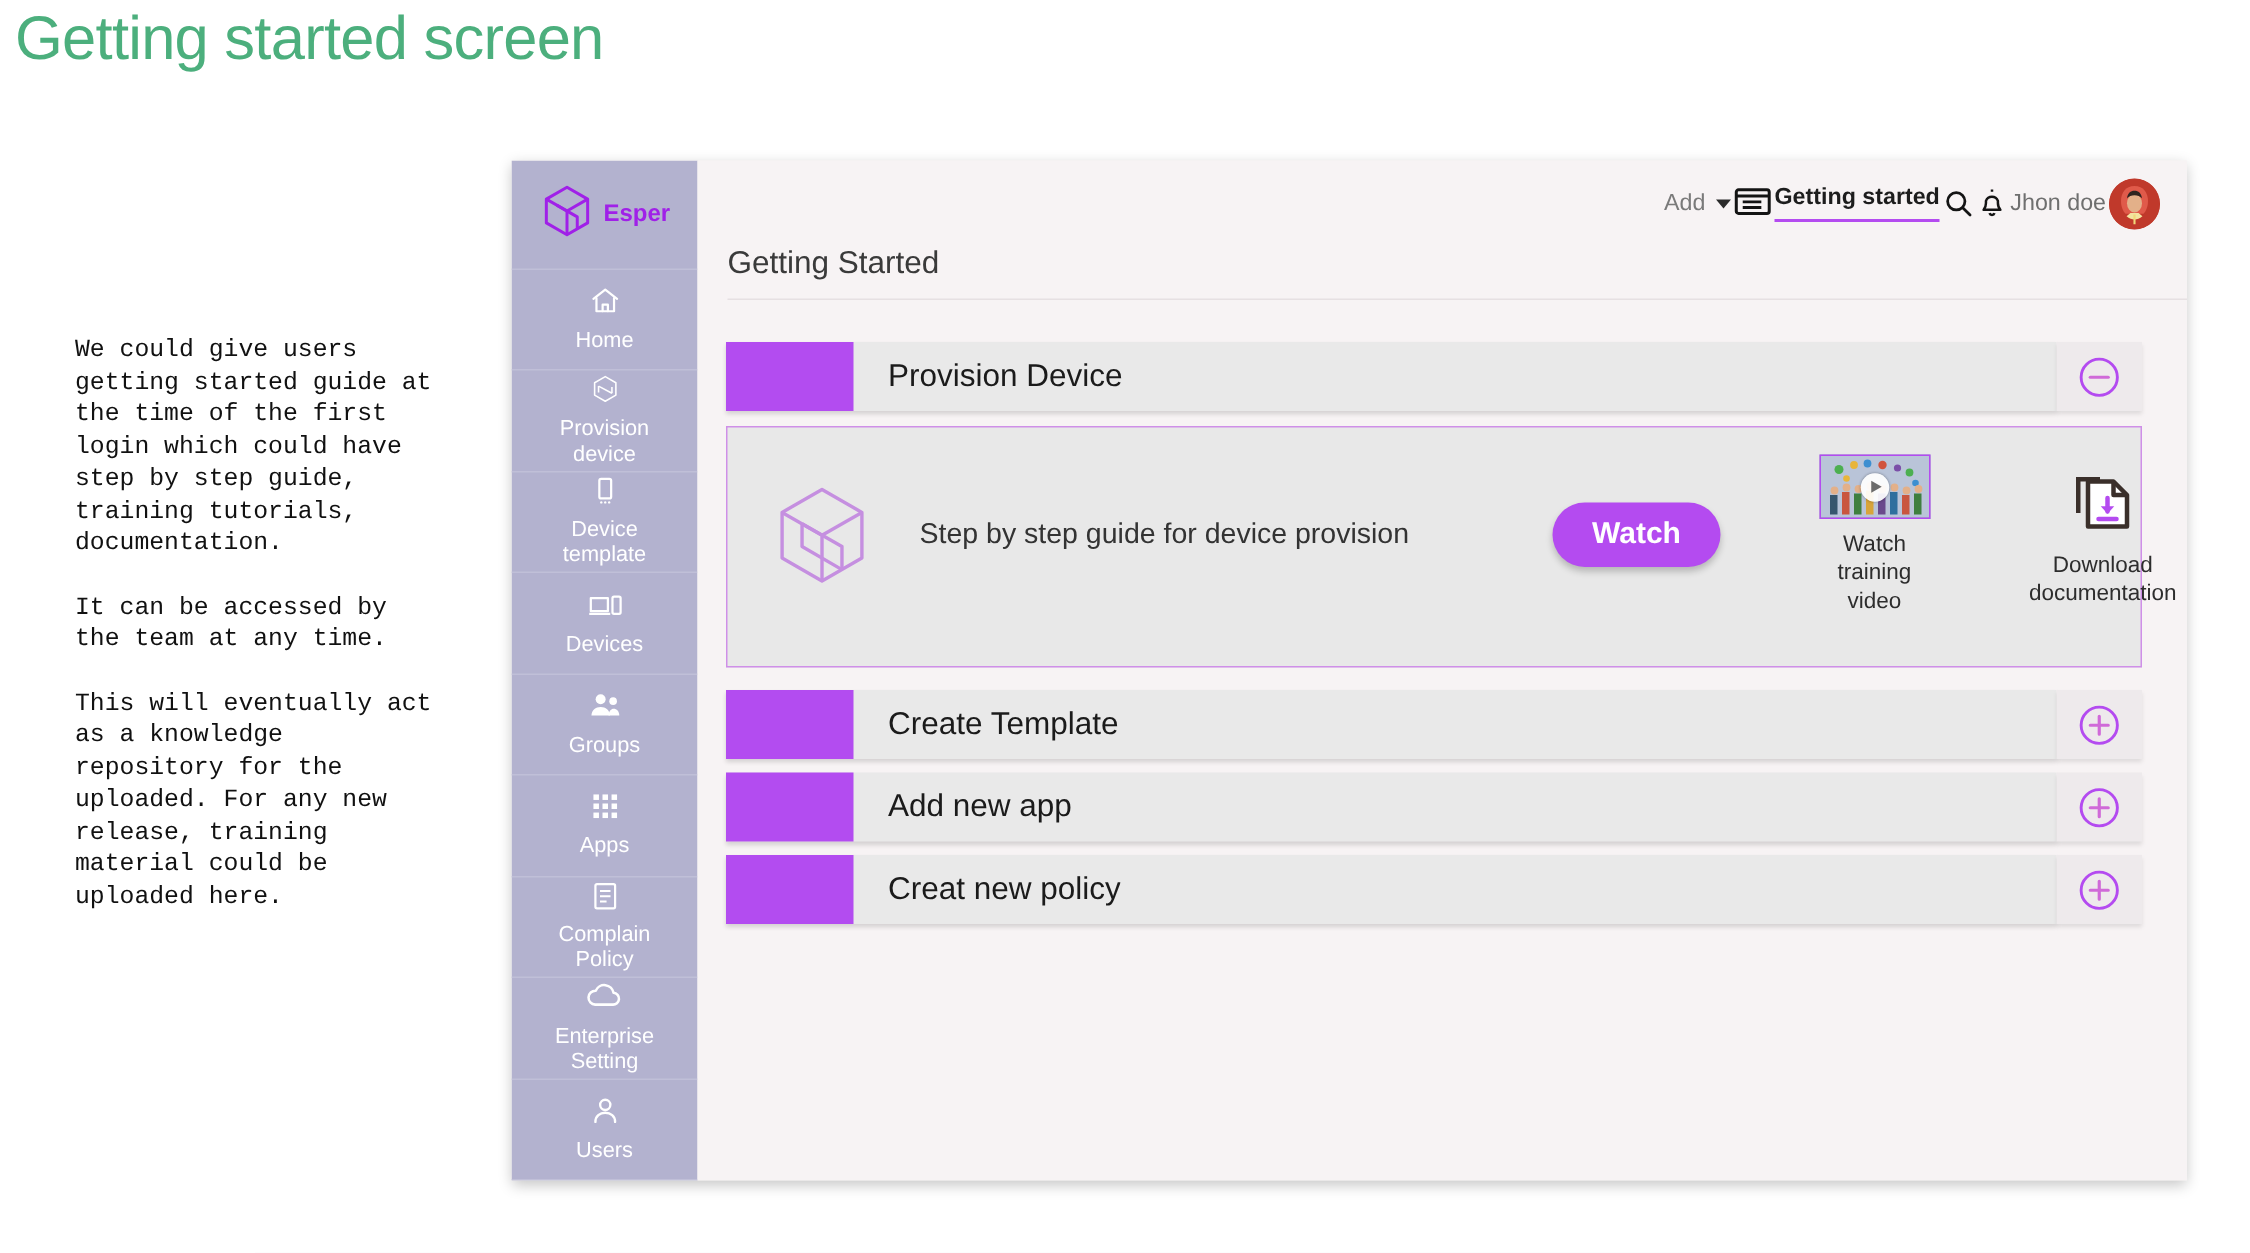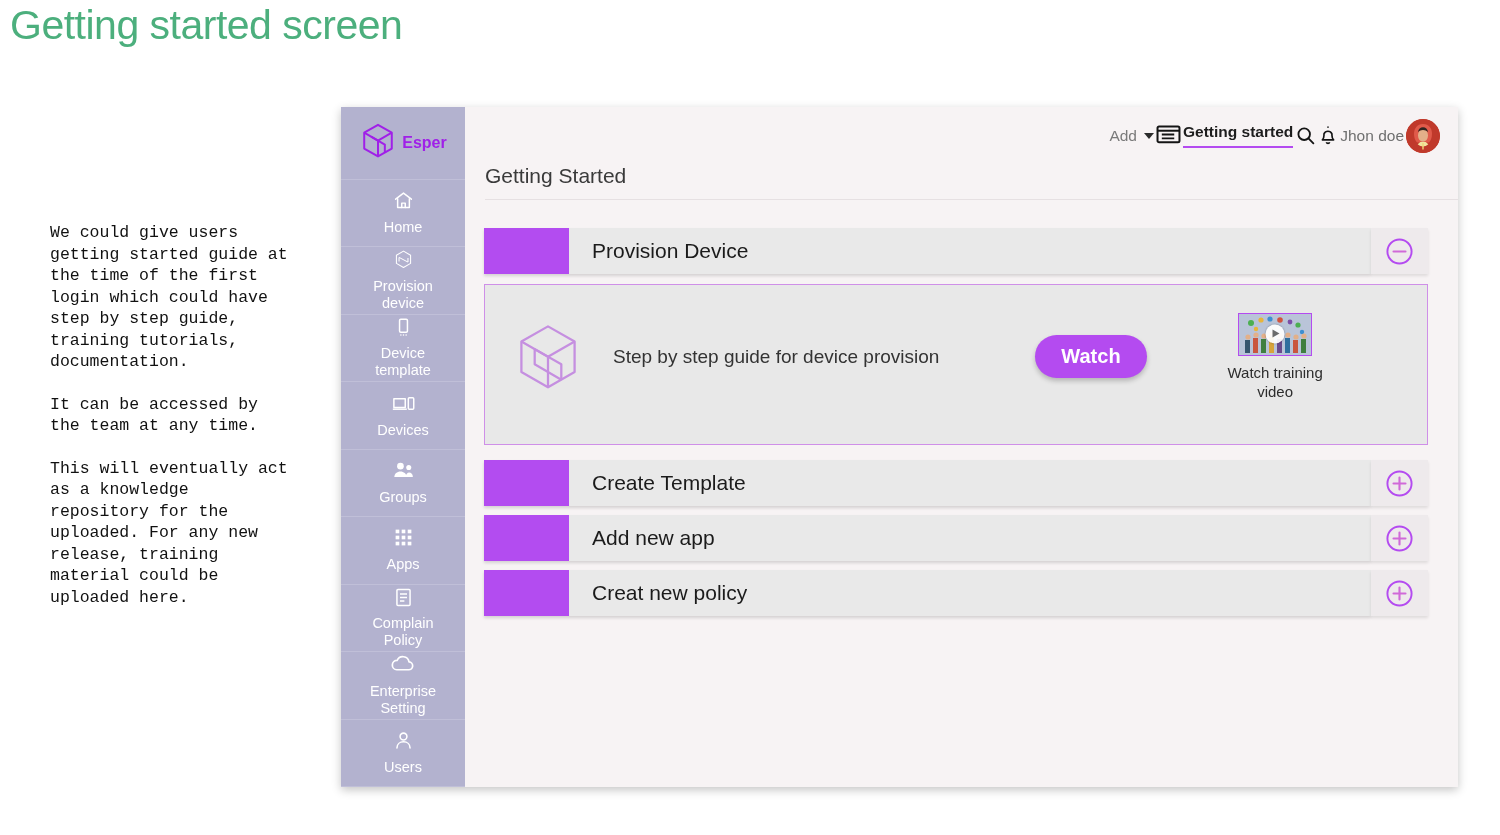--- a/index.html
+++ b/index.html
@@ -521,20 +521,33 @@
               <circle cx="41" cy="22" r="2.6" fill="#e3b089"></circle>
                 <circle cx="49" cy="21" r="2.6" fill="#e3b089"></circle>
               <circle cx="57" cy="23" r="2.6" fill="#e3b089"></circle>
                 <circle cx="65" cy="22" r="2.6" fill="#e3b089"></circle>
             </svg>
             <span class="play"></span>
           </span>
           <span class="tile-label">Watch training video</span>
         </div>
 
+        <div class="action-tile">
+          <span>
+            <svg width="46" height="46" viewBox="0 0 46 46" fill="none">
+              <path d="M5 9 h16 v3 h-13 v21 h-3 z" fill="#3a2f2a"></path>
+              <path d="M13 12 h17 l9 9 v21 h-26 z" fill="#ffffff" stroke="#3a2f2a" stroke-width="3" stroke-linejoin="round"></path>
+              <path d="M30 12 v9 h9" fill="none" stroke="#3a2f2a" stroke-width="3" stroke-linejoin="round"></path>
+              <path d="M26 23 v9" stroke="#b44bf0" stroke-width="3" stroke-linecap="round"></path>
+              <path d="M21.5 28.5 L26 33.5 L30.5 28.5 Z" fill="#b44bf0"></path>
+              <path d="M20 37 h12" stroke="#b44bf0" stroke-width="3" stroke-linecap="round"></path>
+            </svg>
+          </span>
+          <span class="tile-label">Download documentation</span>
+        </div>
       </div>
 
       <div class="accordion-row" style="margin-top:6px">
         <div class="row-header">
           <div class="row-swatch"></div>
           <div class="row-title">Create Template</div>
         </div>
         <div class="row-toggle">
           <svg width="29" height="29" viewBox="0 0 30 30" fill="none">
             <circle cx="15" cy="15" r="12.5" stroke="#b44bf0" stroke-width="2"></circle>

